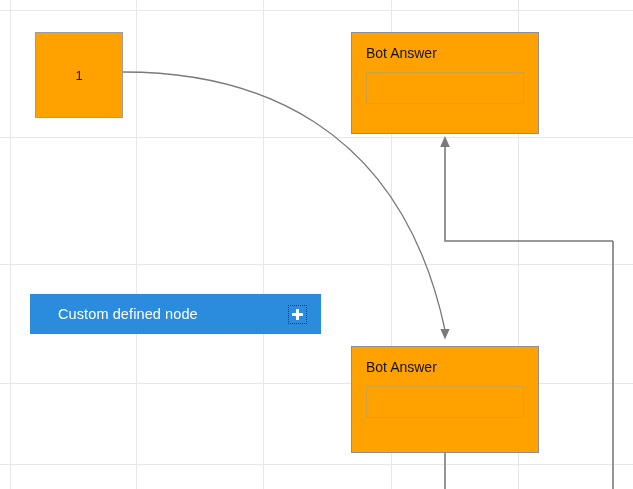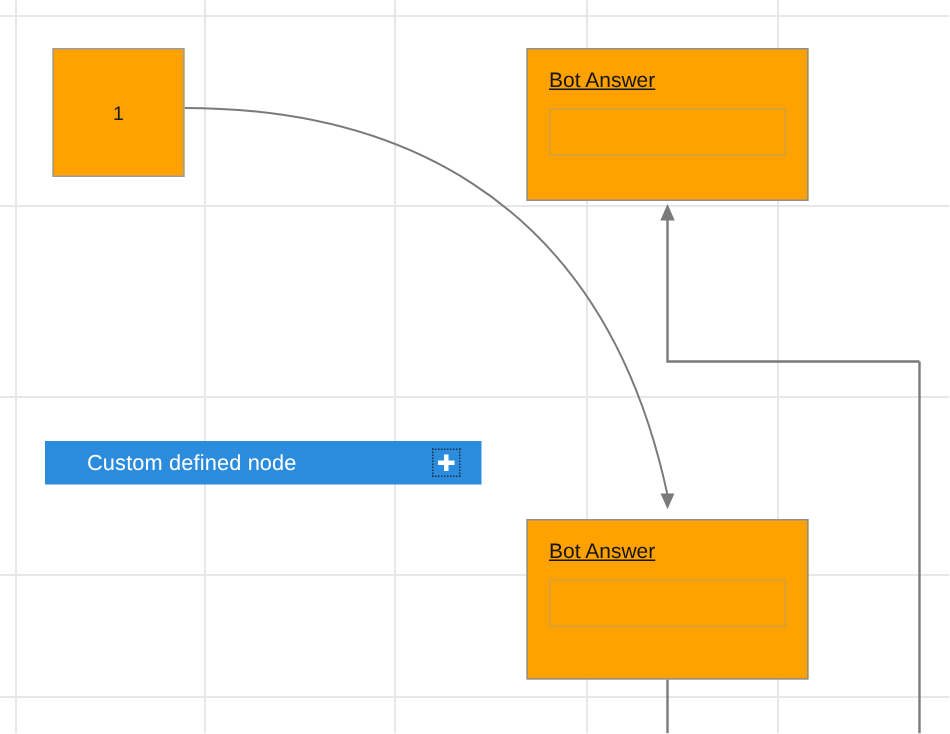--- a/index.html
+++ b/index.html
@@ -56,21 +56,20 @@
     border: 1px solid #8f8f8f;
     padding: 0;
   }
   .node-card .card-title {
     color: #141414;
     font-size: 14px;
     font-family: "Liberation Sans", sans-serif;
     margin: 13px 0 0 14px;
     line-height: 1.1;
     white-space: nowrap;
-    text-decoration: underline;
   }
   .node-card .card-slot {
     margin: 11px 14px 0 14px;
     height: 32px;
     border: 1px solid #cfa23f;
     box-sizing: border-box;
     background: transparent;
   }
 
   
@@ -160,18 +159,18 @@
   <div class="node node-card" style="left:351px; top:32px; width:188px; height:102px;">
     <div class="card-title">Bot Answer</div>
     <div class="card-slot"></div>
   </div>
 
   <div class="node node-card" style="left:351px; top:346px; width:188px; height:107px;">
     <div class="card-title">Bot Answer</div>
     <div class="card-slot"></div>
   </div>
 
-  <div class="node node-bar" style="left:30px; top:294px; width:291px; height:29px;">
+  <div class="node node-bar" style="left:30px; top:294px; width:291px; height:40px;">
     <span class="bar-label">Custom defined node</span>
     <span class="plus-icon"></span>
   </div>
 
 </div>
 
 </body></html>

